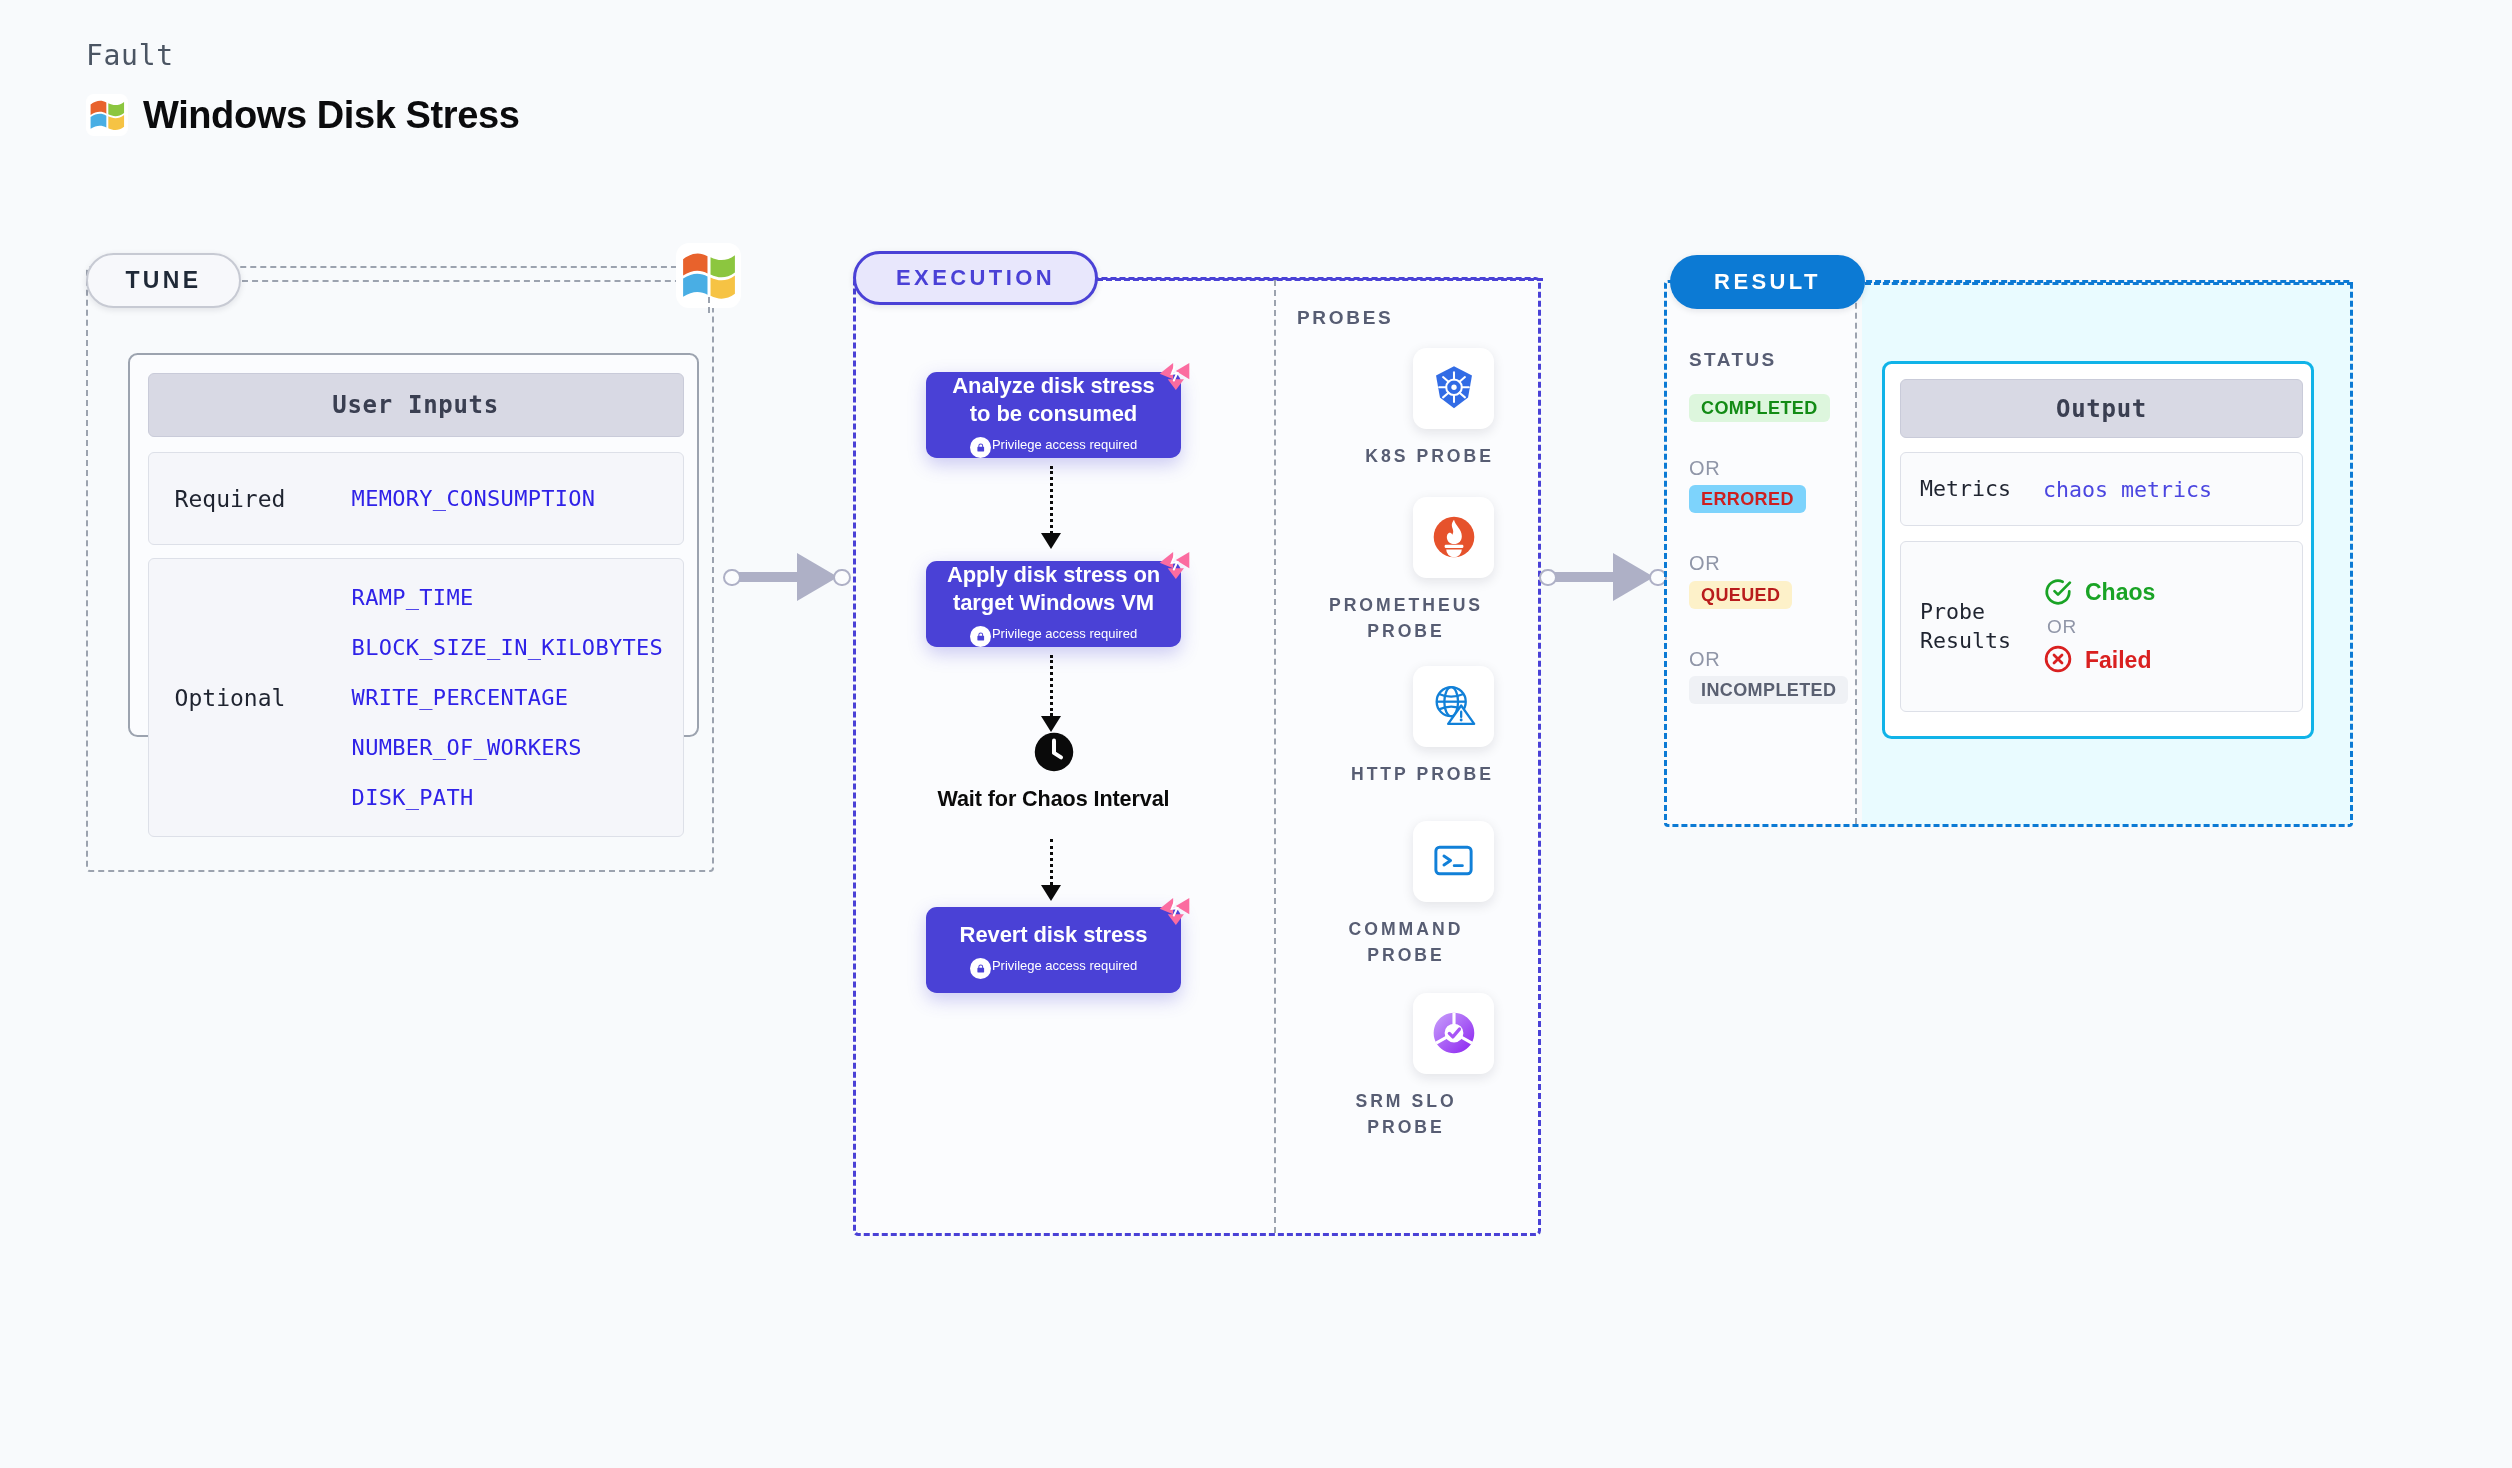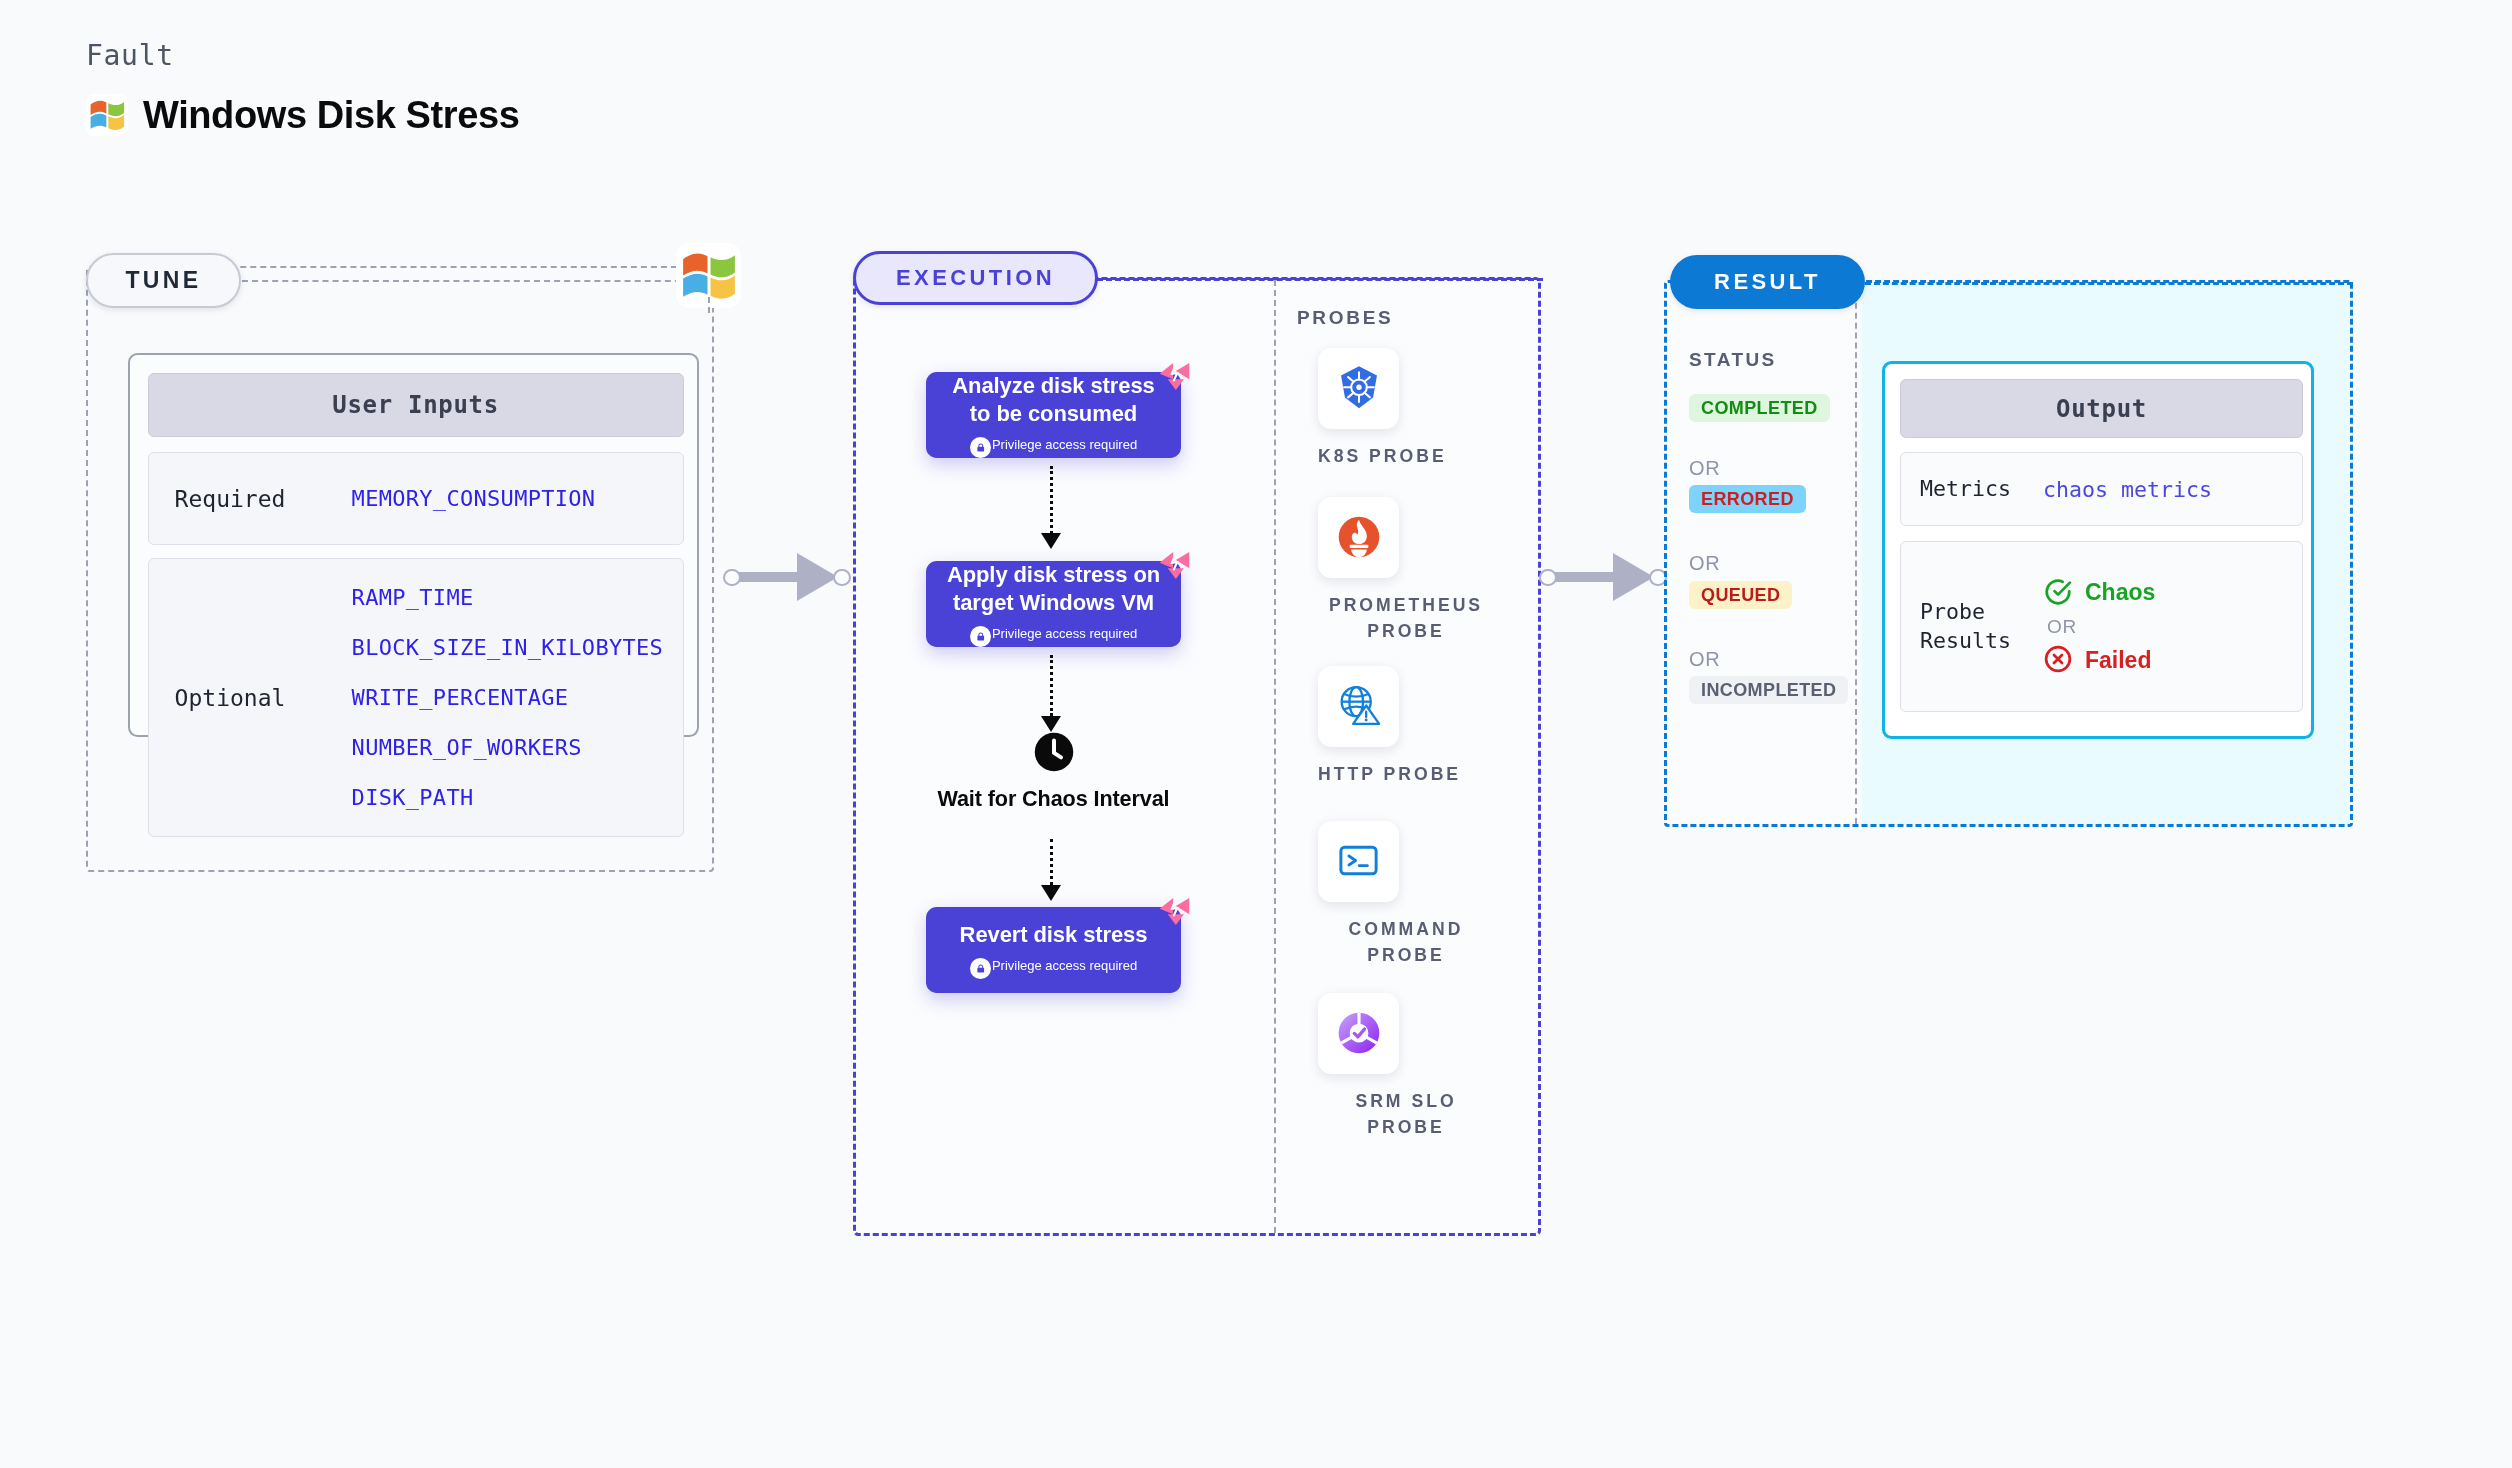--- a/index.html
+++ b/index.html
@@ -176,21 +176,21 @@
   #wait-label {
     margin-top: 9.5px; font-size: 21.6px; font-weight: 800; color: #0a0a0a;
     text-align: center; line-height: 1.28; letter-spacing: -0.1px;
   }
 
   
   #probes-label {
     position: absolute; left: 1297px; top: 307px;
     font-size: 19px; font-weight: 700; color: #575d73; letter-spacing: 2.7px;
   }
-  .probe { position: absolute; width: 176px; display: flex; flex-direction: column; align-items: flex-start; }
+  .probe { position: absolute; width: 176px; display: flex; flex-direction: column; align-items: flex-end; }
   .probe-tile {
     width: 81px; height: 81px; border-radius: 13.5px; background: #ffffff;
     box-shadow: 0 3.4px 12px rgba(15,23,42,.10);
     display: flex; align-items: center; justify-content: center;
   }
   .probe-name {
     margin-top: 15px; font-size: 17.6px; font-weight: 600; color: #575d73;
     letter-spacing: 3px; text-align: center; line-height: 1.45;
   }
   #probe-0 { left: 1318px; top: 348px; }

